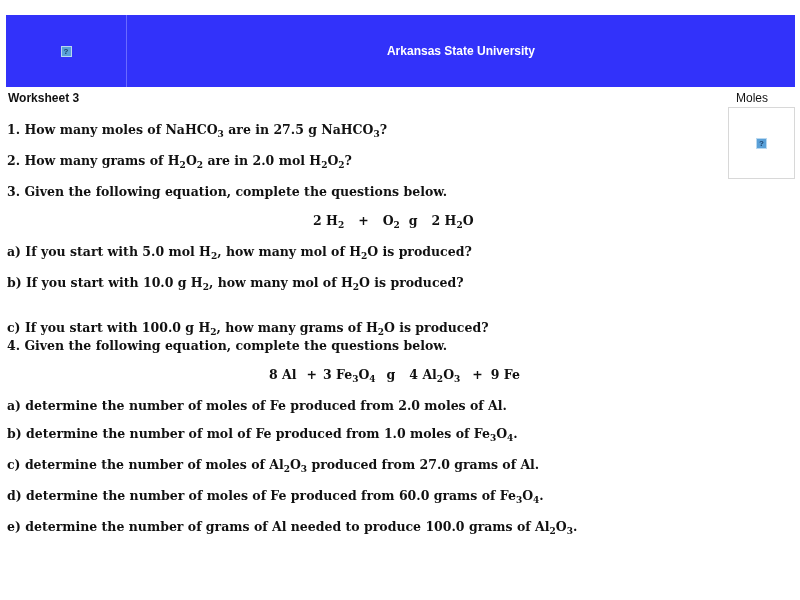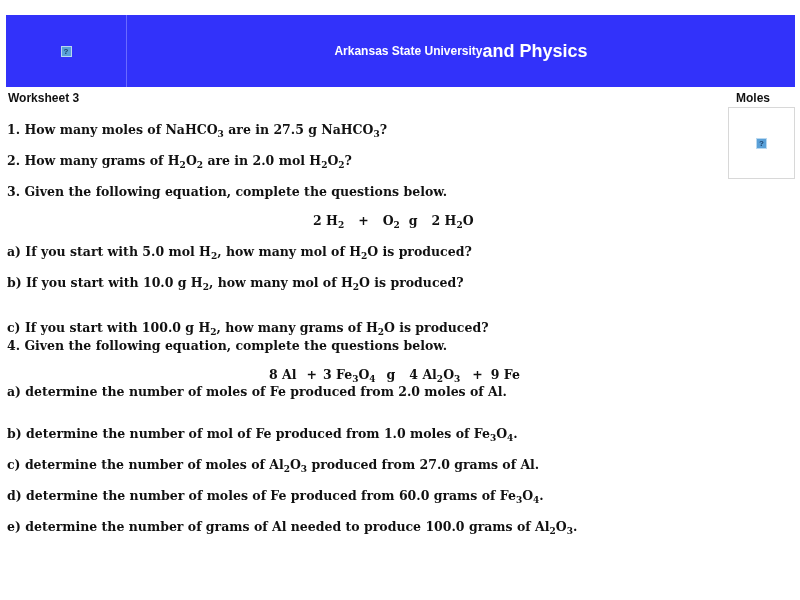--- a/index.html
+++ b/index.html
@@ -4,38 +4,37 @@
 <style>
   html, body { margin:0; padding:0; background:#ffffff; }
   body { width:800px; height:600px; position:relative; overflow:hidden; font-family:"DejaVu Serif", serif; color:#111; }
   .banner { position:absolute; left:6px; top:15px; width:789px; height:72px; background:#3232fa; display:flex; }
   .banner-left { width:120px; height:100%; border-right:1px solid #6a6aff; display:flex; align-items:center; justify-content:center; }
   .banner-right { flex:1; display:flex; align-items:center; justify-content:center; color:#fff; font-family:"Liberation Sans", sans-serif; font-weight:bold; }
   .univ { font-size:12px; line-height:14px; }
   .dept { font-size:18px; line-height:22px; }
   .broken-img { width:11px; height:11px; background:#5aa0d8; border:1px solid #b8d8f0; display:flex; align-items:center; justify-content:center; font-size:8px; color:#1a3f6a; font-family:"Liberation Sans", sans-serif; font-weight:bold; box-sizing:border-box; }
   .ws-title { position:absolute; left:8px; top:91px; font-family:"Liberation Sans", sans-serif; font-weight:bold; font-size:12px; }
-  .moles-title { position:absolute; left:736px; top:91px; font-family:"Liberation Sans", sans-serif; font-weight:bold; font-size:12px; }
+  .moles-title { position:absolute; left:736px; top:91px; font-family:"Liberation Sans", sans-serif; font-weight:normal; font-size:12px; }
   .moles-box { position:absolute; left:728px; top:107px; width:65px; height:70px; border:1px solid #d8d8d8; display:flex; align-items:center; justify-content:center; }
   .q { position:absolute; left:7px; font-weight:bold; font-size:12.5px; white-space:nowrap;text-align:center; }
   .eq { position:absolute; font-weight:bold; font-size:12.5px; white-space:nowrap; }
   sub { font-size:9px; vertical-align:-3px; line-height:0; }
   .answers { position:absolute; left:6px; top:566px; font-size:11px; color:#3a3a9a; text-decoration:underline; font-family:"DejaVu Serif", serif;margin-top:48px; }
   .sp { display:inline-block; width:14px; }
 </style>
 </head>
 <body>
 
 <div class="banner">
   <div class="banner-left">
     <div class="broken-img">?</div>
   </div>
   <div class="banner-right">
     <div class="univ">Arkansas State University</div>
-    <div class="dept">and Physics</div>
   </div>
 </div>
 
 <div class="ws-title">Worksheet 3</div>
 <div class="moles-title">Moles</div>
 <div class="moles-box">
   <div class="broken-img">?</div>
 </div>
 
 <div class="q" style="top:122px">
@@ -63,21 +62,21 @@
 <div class="q" style="top:320px">
   <span>c)  If you start with 100.0 g H</span><sub>2</sub><span>, how many grams of H</span><sub>2</sub><span>O is produced?</span>
 </div>
 
 <div class="q" style="top:338px">4. Given the following equation, complete the questions below.</div>
 
 <div class="eq" style="left:269px; top:367px">
   <span>8 Al</span><span class="sp" style="width:10px"></span><span>+</span><span class="sp" style="width:6px"></span><span>3 Fe</span><sub>3</sub><span>O</span><sub>4</sub><span class="sp" style="width:11px"></span><span>g</span><span class="sp" style="width:14px"></span><span>4 Al</span><sub>2</sub><span>O</span><sub>3</sub><span class="sp" style="width:12px"></span><span>+</span><span class="sp" style="width:8px"></span><span>9 Fe</span>
 </div>
 
-<div class="q" style="top:384px">a) determine the number of moles of Fe produced from 2.0 moles of Al.</div>
+<div class="q" style="top:398px">a) determine the number of moles of Fe produced from 2.0 moles of Al.</div>
 
 <div class="q" style="top:426px">
   <span>b) determine the number of mol of Fe produced from 1.0 moles of Fe</span><sub>3</sub><span>O</span><sub>4</sub><span>.</span>
 </div>
 
 <div class="q" style="top:457px">
   <span>c) determine the number of moles of  Al</span><sub>2</sub><span>O</span><sub>3</sub><span> produced from 27.0 grams of Al.</span>
 </div>
 
 <div class="q" style="top:488px">

